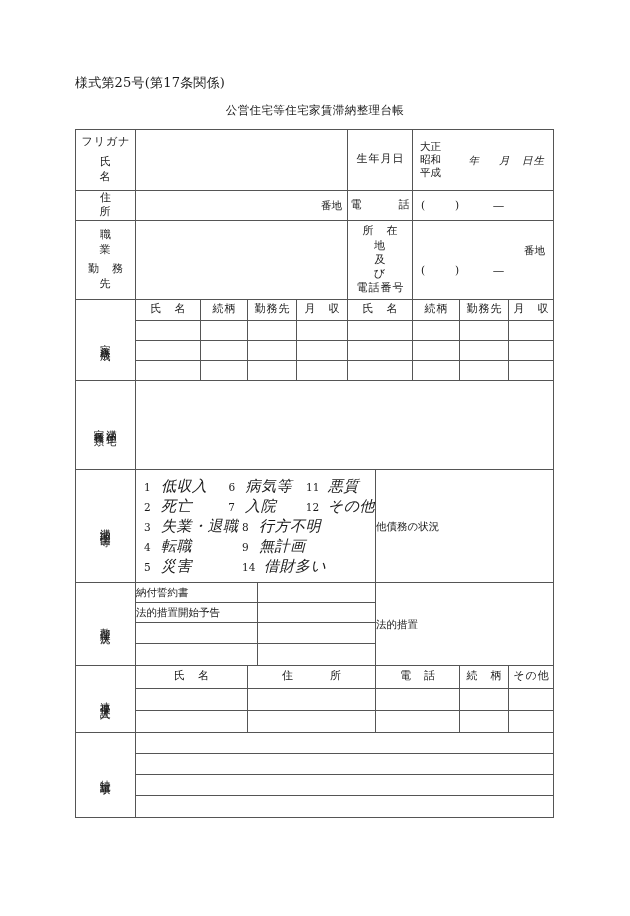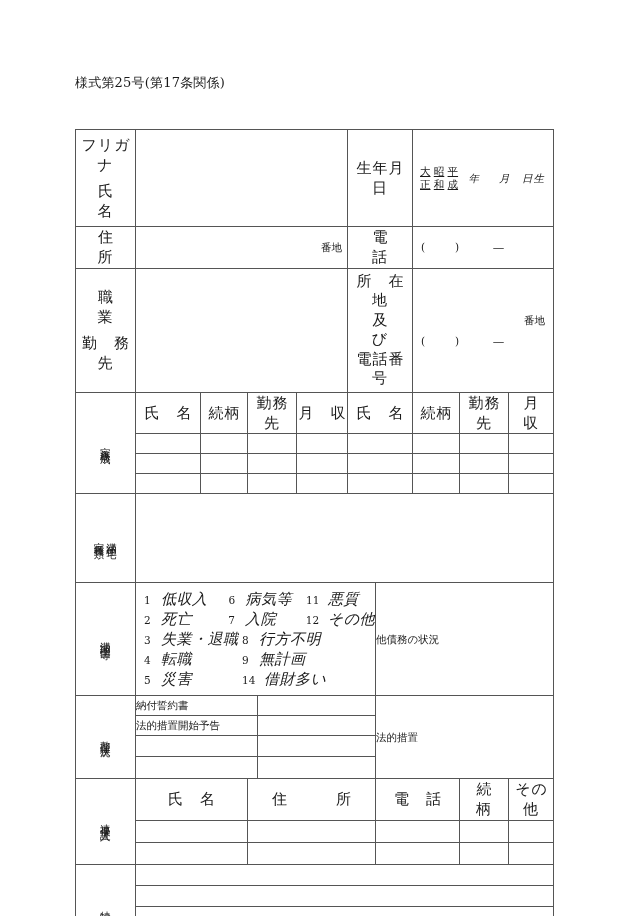--- a/index.html
+++ b/index.html
@@ -73,21 +73,21 @@
     justify-content: center;
     align-items: center;
     gap: 2px;
     height: 100%;
   }
   .spread-narrow {
     display: block;
     text-align: center;
     letter-spacing: 1px;
     text-indent: 1px;
-    font-size: 15px;
+    font-size: 11px;
   }
   .tl {
     vertical-align: top;
     padding: 4px 6px;
     font-size: 10.5px;
   }
   .right-lab {
     display: block;
     text-align: right;
     padding-right: 5px;
@@ -103,24 +103,23 @@
   }
   
   .era-wrap {
     display: flex;
     align-items: center;
     padding: 3px 6px 3px 7px;
     min-height: 44px;
   }
   .era-col {
     display: flex;
-    flex-direction: row;
+    flex-direction: column;
     line-height: 1.25;
     font-size: 10.5px;
-    text-decoration: underline;
   }
   .era-tail {
     flex: 1;
     text-align: right;
     font-size: 10.5px;
     letter-spacing: 1px;
     padding-right: 2px;
     white-space: nowrap;
     font-style: italic;
   }
@@ -191,20 +190,21 @@
     font-size: 10.5px;
   }
   .nopad { padding: 0 !important; }
 </style>
 </head>
 <body>
 
 <div class="page">
 
   <div class="form-no">様式第25号(第17条関係)</div>
+  <div class="doc-title">公営住宅等住宅家賃滞納整理台帳</div>
 
   <table class="form">
     <colgroup>
       <col style="width:60px">
       <col style="width:65px">
       <col style="width:47px">
       <col style="width:49px">
       <col style="width:51px">
       <col style="width:28px">
       <col style="width:37px">

